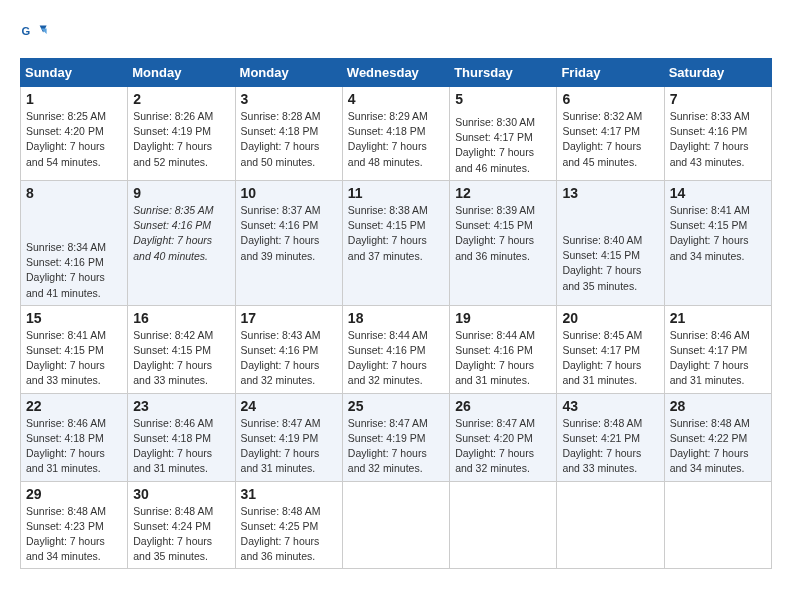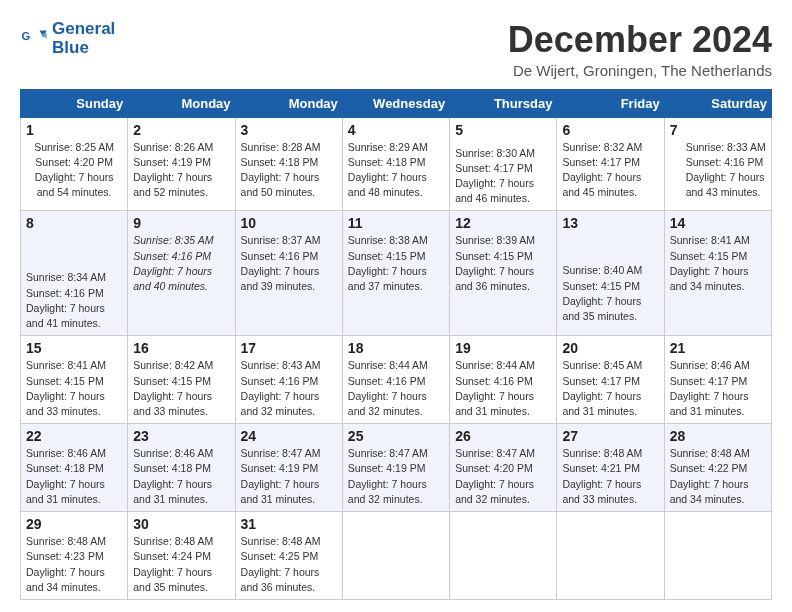--- a/index.html
+++ b/index.html
@@ -41,21 +41,21 @@
     }
     .calendar {
       width: 100%;
       border-collapse: collapse;
       font-size: 11px;
     }
     .calendar thead tr th {
       background: #1a5fa8;
       color: #fff;
       padding: 6px 4px;
-      text-align: right;
+      text-align: left;
       font-size: 13px;
       font-weight: bold;
       border: 1px solid #1a5fa8;
     }
     .calendar tbody tr td {
       border: 1px solid #ccc;
       vertical-align: top;
       padding: 4px 5px;
       width: 107px;
       min-height: 80px;
@@ -83,48 +83,40 @@
 </head>
 <body>
 
 <div class="header">
   <div class="logo">
     <svg class="logo-icon" viewBox="0 0 40 40">
       <text x="2" y="22" font-size="16" font-weight="bold" fill="#1a5fa8">G</text>
       <polygon points="28,8 38,8 33,18" fill="#1a5fa8"></polygon>
       <polygon points="30,12 38,12 38,20" fill="#5ba3e0"></polygon>
     </svg>
-    <div>
-      <div style="font-size:17px;font-weight:bold;color:#1a5fa8;line-height:1.1;">General</div>
-      <div style="font-size:17px;font-weight:bold;color:#1a5fa8;line-height:1.1;">Blue</div>
-    </div>
-  </div>
-  <div class="title-block">
-    <div class="month-title">December 2024</div>
-    <div class="subtitle">De Wijert, Groningen, The Netherlands</div>
   </div>
 </div>
 
 <table class="calendar">
   <thead>
     <tr id="weekday-header">
         <th>Sunday</th>
         <th>Monday</th>
         <th>Monday</th>
         <th>Wednesday</th>
         <th>Thursday</th>
         <th>Friday</th>
         <th>Saturday</th>
       </tr>
   </thead>
   <tbody id="calendar-body">
   <tr>
         <td>
           <span class="day-number">1</span>
-          <div class="day-info" style="white-space: pre-line; text-align: center;">Sunrise: 8:25 AM
+          <div class="day-info" style="white-space: pre-line;">Sunrise: 8:25 AM
 Sunset: 4:20 PM
 Daylight: 7 hours
 and 54 minutes.</div>
         </td>
         <td>
           <span class="day-number">2</span>
           <div class="day-info" style="white-space: pre-line;">Sunrise: 8:26 AM
 Sunset: 4:19 PM
 Daylight: 7 hours
 and 52 minutes.</div>
@@ -152,21 +144,21 @@
         </td>
         <td>
           <span class="day-number">6</span>
           <div class="day-info" style="white-space: pre-line;">Sunrise: 8:32 AM
 Sunset: 4:17 PM
 Daylight: 7 hours
 and 45 minutes.</div>
         </td>
         <td>
           <span class="day-number">7</span>
-          <div class="day-info" style="white-space: pre-line; margin-left: 16px;">Sunrise: 8:33 AM
+          <div class="day-info" style="white-space: pre-line;">Sunrise: 8:33 AM
 Sunset: 4:16 PM
 Daylight: 7 hours
 and 43 minutes.</div>
         </td>
       </tr>
       <tr>
         <td>
           <span class="day-number">8</span>
           <div class="day-info" style="white-space: pre-line; margin-top: 39px;">Sunrise: 8:34 AM
 Sunset: 4:16 PM
@@ -297,21 +289,21 @@
 and 32 minutes.</div>
         </td>
         <td>
           <span class="day-number">26</span>
           <div class="day-info" style="white-space: pre-line;">Sunrise: 8:47 AM
 Sunset: 4:20 PM
 Daylight: 7 hours
 and 32 minutes.</div>
         </td>
         <td>
-          <span class="day-number">27</span>
+          <span class="day-number">43</span>
           <div class="day-info" style="white-space: pre-line;">Sunrise: 8:48 AM
 Sunset: 4:21 PM
 Daylight: 7 hours
 and 33 minutes.</div>
         </td>
         <td>
           <span class="day-number">28</span>
           <div class="day-info" style="white-space: pre-line;">Sunrise: 8:48 AM
 Sunset: 4:22 PM
 Daylight: 7 hours

